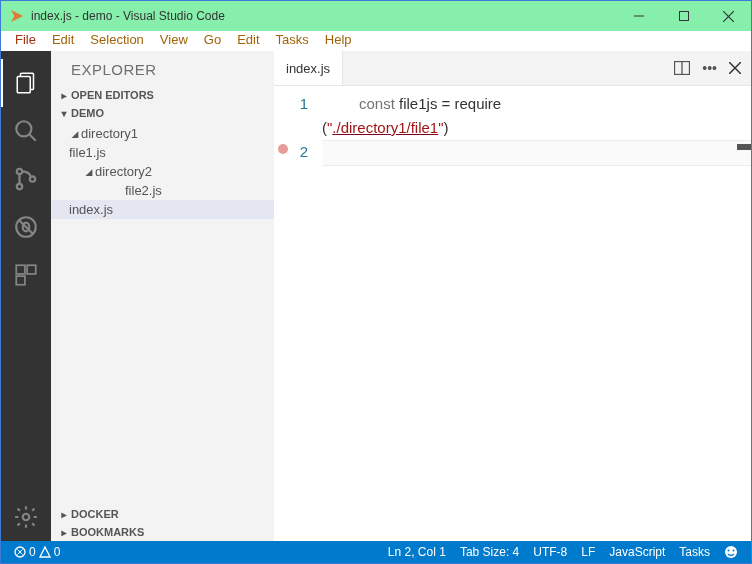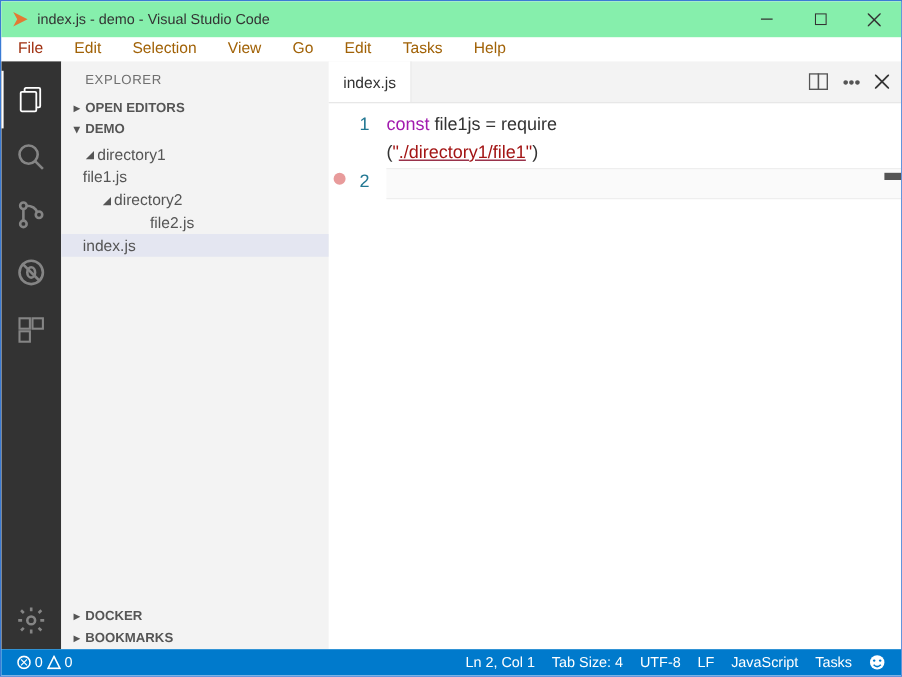--- a/index.html
+++ b/index.html
@@ -2,51 +2,51 @@
 <html><head>
 <meta charset="utf-8">
 <style>
 * { margin: 0; padding: 0; box-sizing: border-box; font-family: "Segoe UI", Arial, sans-serif; }
 body { width: 752px; height: 564px; overflow: hidden; background: #fff; border: 1px solid #3a7bd5; display: flex; flex-direction: column; }
 .titlebar { height: 30px; background: #86efac; display: flex; align-items: center; padding-left: 8px; }
 .titlebar .logo { width: 16px; height: 16px; margin-right: 6px; display: flex; align-items: center; justify-content: center; }
 .titlebar .title { font-size: 12px; color: #333; flex: 1; }
 .window-controls { display: flex; height: 100%; }
 .window-controls div { width: 45px; display: flex; align-items: center; justify-content: center; font-size: 14px; }
-.menubar { height: 20px; display: flex; align-items: center; padding: 0 6px 4px 6px; gap: 10px; }
+.menubar { height: 20px; display: flex; align-items: center; padding: 0 6px 4px 6px; gap: 0; }
 .menubar span { font-size: 13px; color: #a16207; padding: 2px 8px; }
 .menubar span.file { color: #a03010; }
 .main { flex: 1; display: flex; overflow: hidden; }
 .activitybar { width: 50px; background: #333333; display: flex; flex-direction: column; align-items: center; padding-top: 8px; }
 .activitybar .ab-icon { width: 50px; height: 48px; display: flex; align-items: center; justify-content: center; color: #858585; cursor: pointer; }
 .activitybar .ab-icon.active { color: #fff; border-left: 2px solid #fff; }
 .activitybar .spacer { flex: 1; }
 .sidebar { width: 223px; background: #f3f3f3; display: flex; flex-direction: column; font-size: 13px; color: #6f6f6f; }
-.sidebar-title { padding: 10px 14px 8px 20px; font-size: 11px; letter-spacing: 0.5px; color: #6f6f6f; }
+.sidebar-title { padding: 10px 14px 8px 20px; font-size: 15px; letter-spacing: 0.5px; color: #6f6f6f; }
 .section-header { display: flex; align-items: center; padding: 3px 6px; font-size: 11px; font-weight: bold; color: #555; cursor: pointer; }
 .section-header .chev { width: 14px; text-align: center; font-size: 10px; }
 .tree { padding: 2px 0; }
 .tree-item { display: flex; align-items: center; padding: 2px 0 2px 18px; color: #555; cursor: pointer; }
 .tree-item .chev { width: 12px; font-size: 9px; text-align: center; }
 .tree-item.file { }
 .tree-item.nested { padding-left: 32px; }
 .tree-item.nestedfile { padding-left: 74px; }
 .tree-item.selected { background: #e4e6f1; }
 .editor-area { flex: 1; background: #fff; display: flex; flex-direction: column; }
 .tabbar { height: 35px; background: #f3f3f3; display: flex; align-items: stretch; border-bottom: 1px solid #e7e7e7; }
 .tab { background: #fff; padding: 0 12px; display: flex; align-items: center; font-size: 13px; color: #333; border-right: 1px solid #e7e7e7; }
 .tabbar .spacer { flex: 1; }
 .tab-actions { display: flex; align-items: center; gap: 12px; padding: 0 10px; color: #555; }
 .tab-actions .ta { cursor: pointer; font-size: 14px; }
 .code { flex: 1; display: flex; font-family: Consolas, "Courier New", monospace; font-size: 15px; padding-top: 6px; position: relative; }
 .breakpoint-col { width: 18px; }
 .bp { width: 10px; height: 10px; border-radius: 50%; background: #e89b9b; margin: 4px auto; }
 .gutter { width: 30px; text-align: right; color: #237893; padding-right: 14px; line-height: 24px; }
 .code-lines { flex: 1; line-height: 24px; white-space: pre; color: #333; }
-.kw { color: #a21caf; }
+.kw { color: #737373; margin-left: 37px; }
 .str { color: #a31515; }
 .underline { text-decoration: underline; text-decoration-color: #800020; }
 .current-line { background: #fafafa; border-top: 1px solid #eee; border-bottom: 1px solid #eee; }
 .minimap-marker { position: absolute; right: 0; top: 58px; width: 14px; height: 6px; background: #555; }
 .statusbar { height: 22px; background: #007acc; color: #fff; display: flex; align-items: center; font-size: 12px; padding: 0 6px; }
 .statusbar .sb-item { padding: 0 7px; display: flex; align-items: center; gap: 3px; cursor: pointer; }
 .statusbar .spacer { flex: 1; }
 svg { display: block; }
 </style>
 </head>

